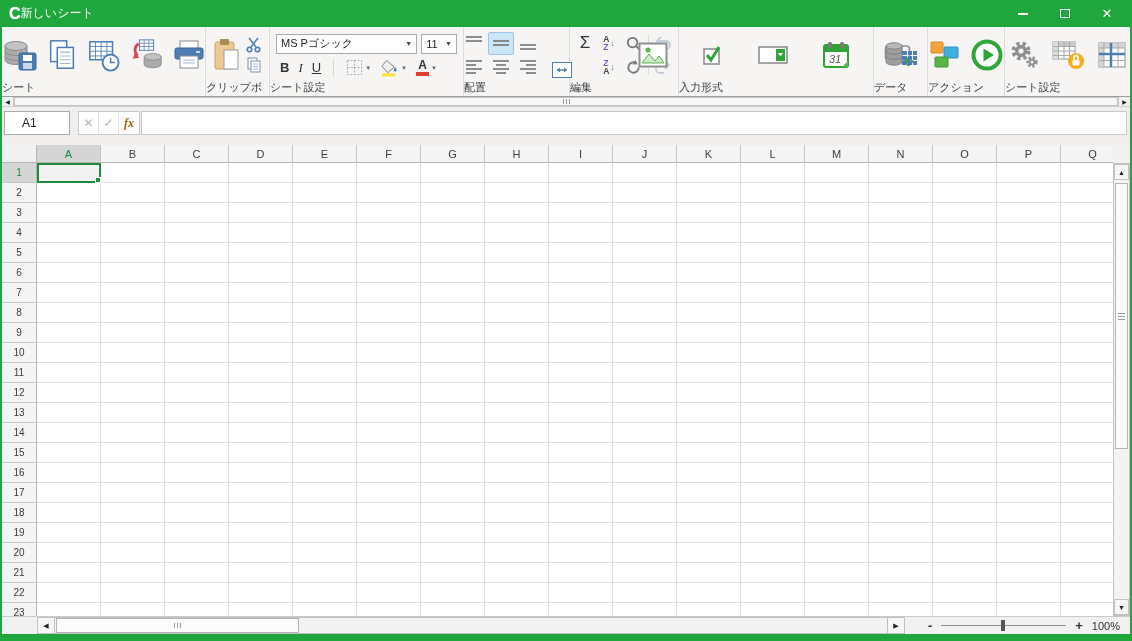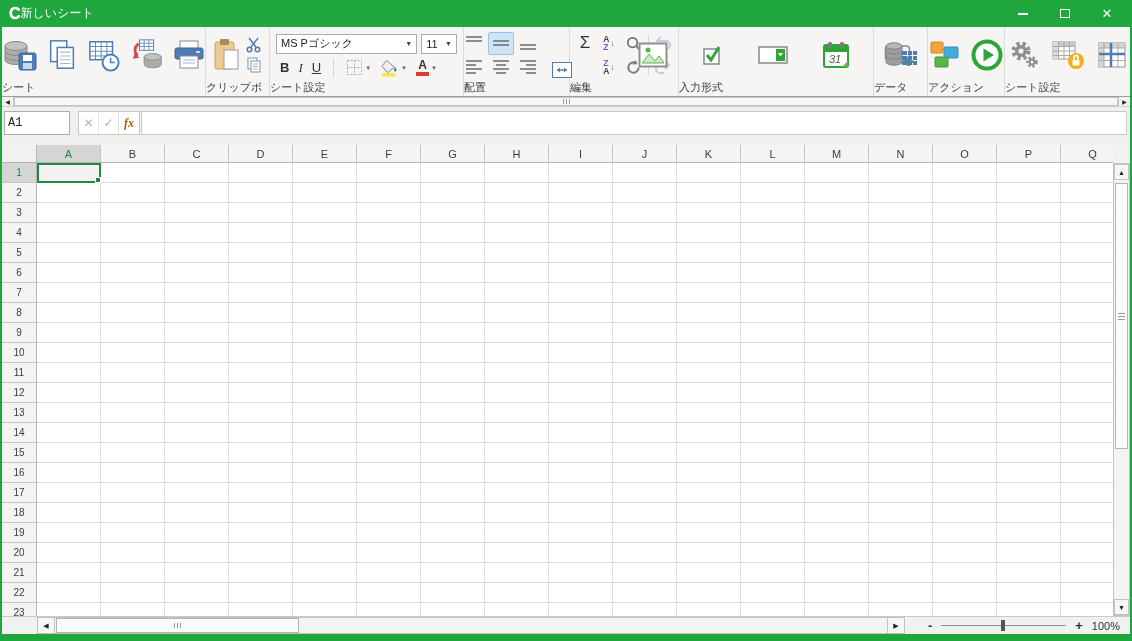--- a/index.html
+++ b/index.html
@@ -34,21 +34,21 @@
 
   
   #ribbon-scroll{left:2px;top:96px;width:1128px;height:11px;background:#E9E9E9;border-top:1px solid #9E9E9E;border-bottom:1px solid #CFCFCF;display:flex;align-items:stretch}
   .rsbtn{width:12px;display:flex;align-items:center;justify-content:center;font-size:6px;color:#222;background:#F1F1F1;border-right:1px solid #C9C9C9}
   .rsbtn.right{border-left:1px solid #C9C9C9;border-right:none}
   #rs-thumb{flex:1;background:#F7F7F7;border:1px solid #C2C2C2;margin:0;display:flex;align-items:center;justify-content:center;gap:2px}
   .gripv{width:1px;height:5px;background:#9A9A9A}
 
   
   #formula-bar{left:2px;top:107px;width:1128px;height:38px;background:#F0EFED}
-  #cellref{position:absolute;left:2px;top:4px;width:66px;height:24px;background:#fff;border:1px solid #ABABAB;font-size:12px;color:#222;padding-left:3px;font-family:Liberation Mono, monospace}
+  #cellref{position:absolute;left:2px;top:4px;width:66px;height:24px;background:#fff;border:1px solid #ABABAB;font-size:12px;color:#222;padding-left:17px;font-family:Liberation Sans, sans-serif}
   #fbtns{position:absolute;left:76px;top:4px;height:24px;background:#fff;border:1px solid #C9C9C9;display:flex;align-items:center}
   .fbtn{width:20px;height:22px;display:flex;align-items:center;justify-content:center;font-size:12px;color:#B3B3B3;border-right:1px solid #E4E4E4}
   .fbtn:last-child{border-right:none}
   #fx{font-family:"Liberation Serif",serif;font-style:italic;font-weight:bold;color:#a16207;font-size:12px}
   #finput{position:absolute;left:139px;top:4px;width:986px;height:24px;background:#fff;border:1px solid #C9C9C9;font-size:12px;padding-left:4px}
 
   
   #grid{left:2px;top:145px;width:1111px;height:471px;overflow:hidden;background:#fff}
   #col-headers{display:flex;height:18px}
   .corner{width:35px;height:18px;background:#F1F1F1;border-right:1px solid #B5B5B5;border-bottom:1px solid #B5B5B5;flex:none}

